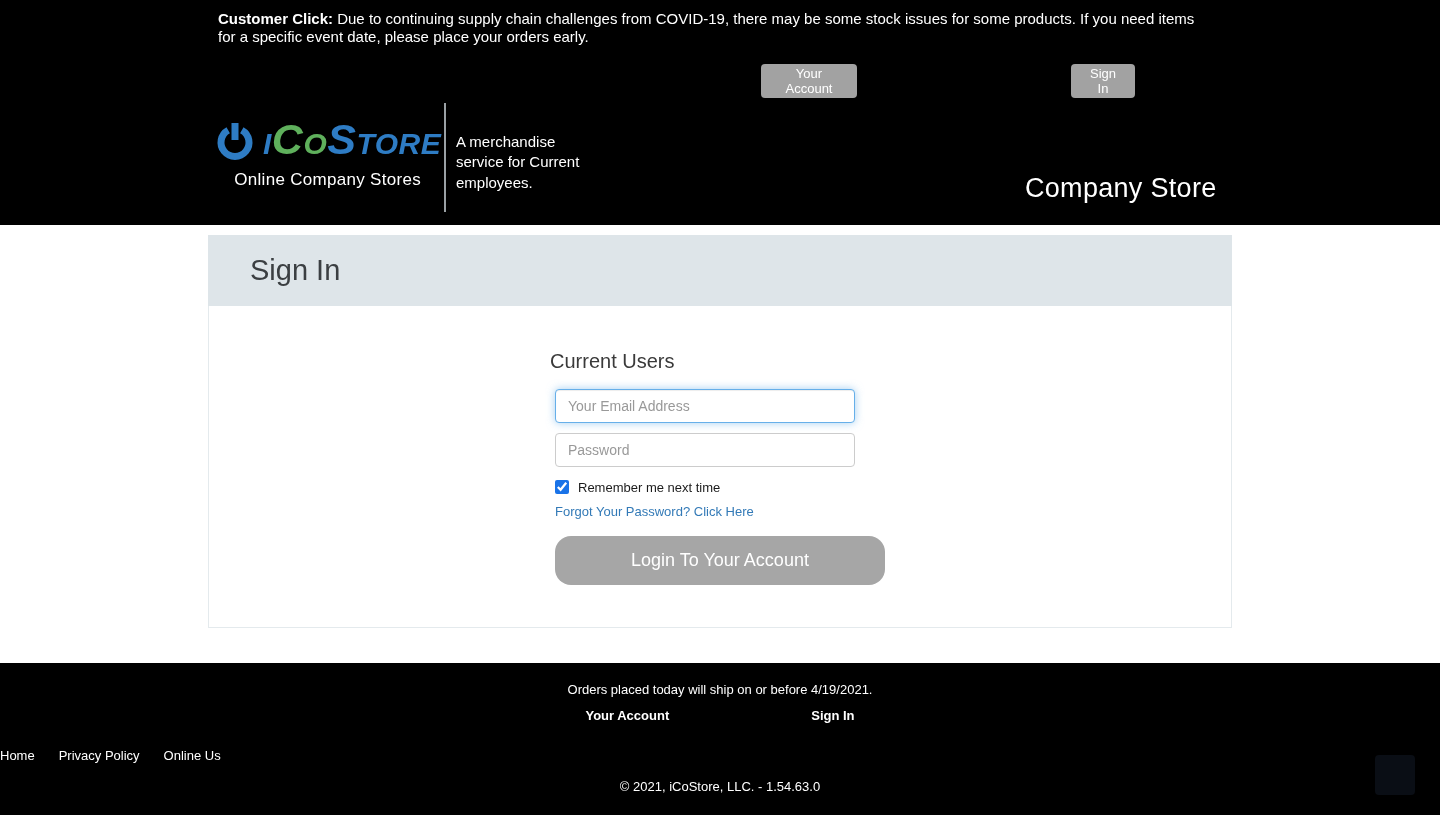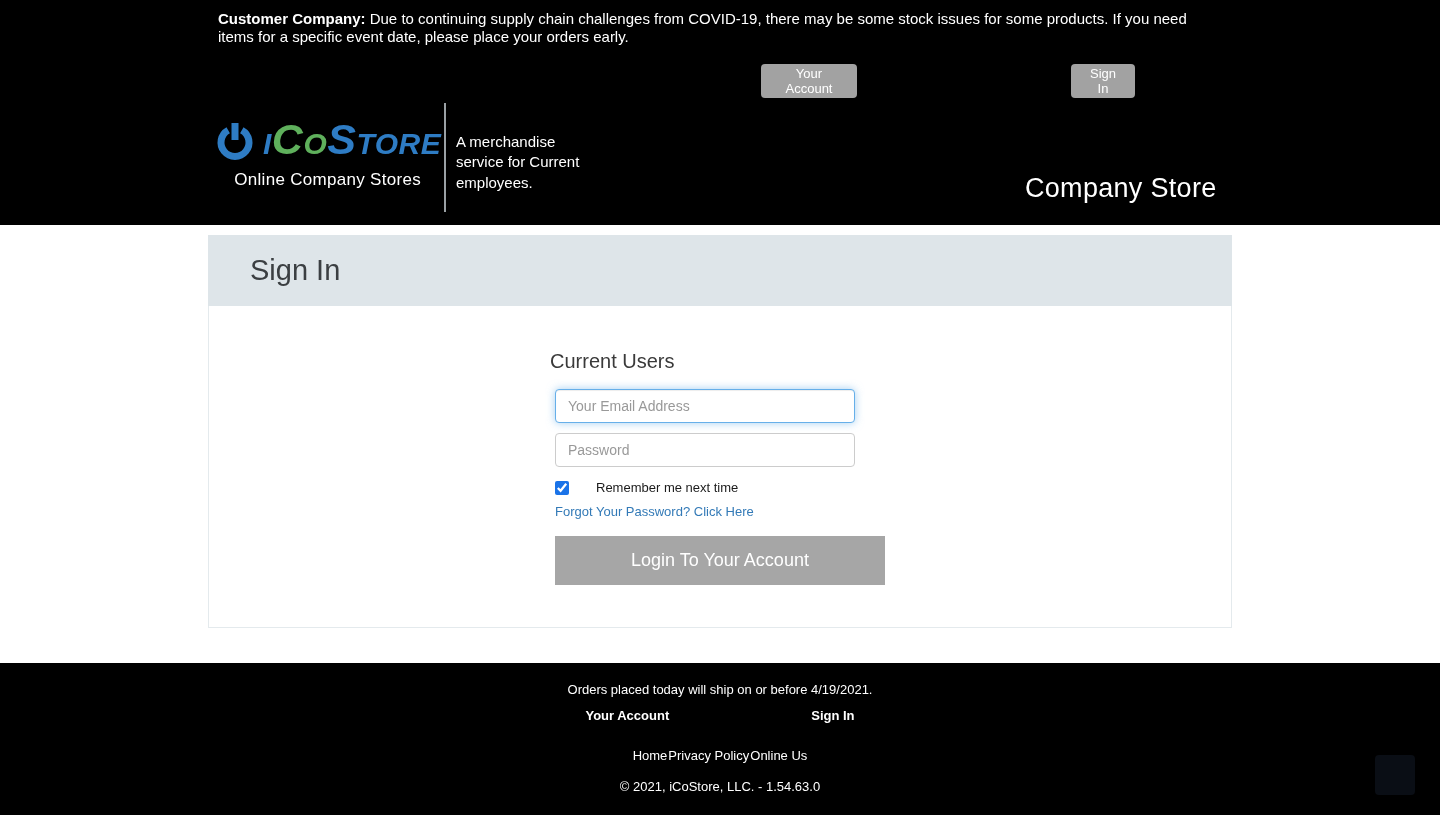--- a/index.html
+++ b/index.html
@@ -163,22 +163,22 @@
     outline: none;
     margin-bottom: 10px;
   }
   .field::placeholder { color: #999; opacity: 1; }
   .field.focused {
     border-color: #66afe9;
     box-shadow: inset 0 1px 1px rgba(0,0,0,.075), 0 0 8px rgba(102,175,233,.6);
   }
   .remember-row {
     display: flex;
-    align-items: flex-end;
-    gap: 27px;
+    align-items: flex-start;
+    gap: 9px;
     margin-top: 13px;
     font-size: 13px;
     color: #1b1b1b;
   }
   .remember-row input[type="checkbox"] {
     width: 14px;
     height: 14px;
     accent-color: #1a73e8;
     cursor: pointer;
   }
@@ -190,21 +190,21 @@
     text-decoration: none;
     cursor: pointer;
   }
   .login-btn {
     display: block;
     margin-top: 16px;
     width: 330px;
     height: 49px;
     background: #a6a6a6;
     border: none;
-    border-radius: 0;
+    border-radius: 16px;
     color: #fff;
     font-family: "Liberation Sans", sans-serif;
     font-size: 18px;
     cursor: pointer;
   }
 
   
   .site-footer {
     position: absolute;
     left: 0;
@@ -224,22 +224,21 @@
     display: flex;
     justify-content: center;
     gap: 142px;
     font-size: 13px;
     font-weight: bold;
   }
   .f-acct-row a { color: #fff; text-decoration: none; cursor: pointer; }
   .f-nav-row {
     margin-top: 25px;
     display: flex;
-    justify-content: center;
-    gap: 1px;
+    gap: 24px;
     font-size: 13px;
   }
   .f-nav-row a { color: #fff; text-decoration: none; cursor: pointer; }
   .copyright {
     margin-top: 16px;
     font-size: 13px;
   }
   .back-to-top {
     position: absolute;
     right: 25px;
@@ -249,21 +248,21 @@
     background: #0a0e15;
     border-radius: 4px;
     cursor: pointer;
   }
 </style>
 </head>
 <body>
 
 <header class="site-header">
   <div class="notice">
-    <b>Customer Company:</b><span> Due to continuing supply chain challenges from COVID-19, there may be some stock issues for some products. If you need items for a specific event date, please place your orders early.</span>
+    <b>Customer Click:</b><span> Due to continuing supply chain challenges from COVID-19, there may be some stock issues for some products. If you need items for a specific event date, please place your orders early.</span>
   </div>
 
   <button class="hdr-btn btn-your-account">Your Account</button>
   <button class="hdr-btn btn-top-signin">Sign In</button>
 
   <div class="logo-block">
     <div class="logo-row">
       <span class="power-icon">
         <svg width="42" height="42" viewBox="0 0 42 42">
           <path d="M 27.8 11.2 A 14 14 0 1 1 14.2 11.2" fill="none" stroke="#2e7cc4" stroke-width="7" stroke-linecap="butt"></path>

